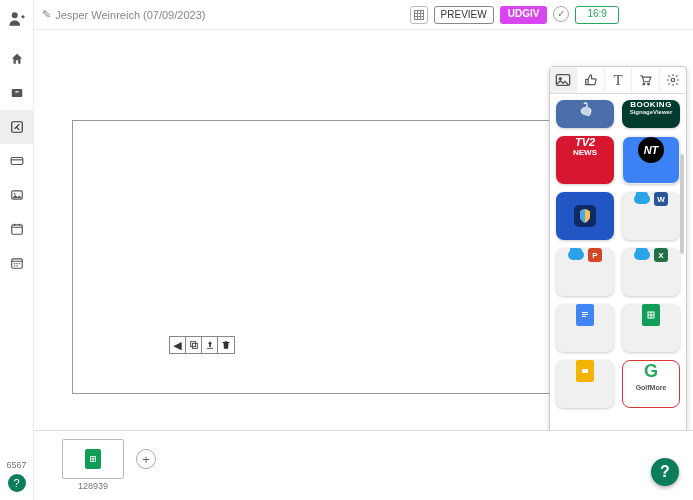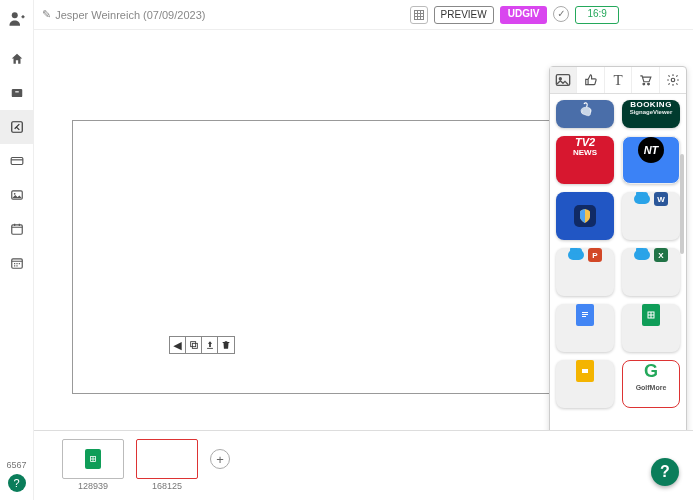--- a/index.html
+++ b/index.html
@@ -322,24 +322,20 @@
           <div class="gicon" style="background:#0f9d58;width:16px;height:20px;">
             <svg width="8" height="10" viewBox="0 0 10 12">
                 <rect width="10" height="12" fill="#0f9d58"></rect>
                 <rect x="2" y="3" width="6" height="6" fill="none" stroke="#fff"></rect>
                 <path d="M5 3v6M2 6h6" stroke="#fff"></path>
               </svg>
           </div>
         </div>
         <div class="label">128939</div>
       </div>
-      <div class="thumb">
-        <div class="thumb-box sel"></div>
-        <div class="label">168125</div>
-      </div>
       <div class="add-slide">
         <span>+</span>
       </div>
     </div>
 
     <div class="fab">
       <span>?</span>
     </div>
 
   </div>

